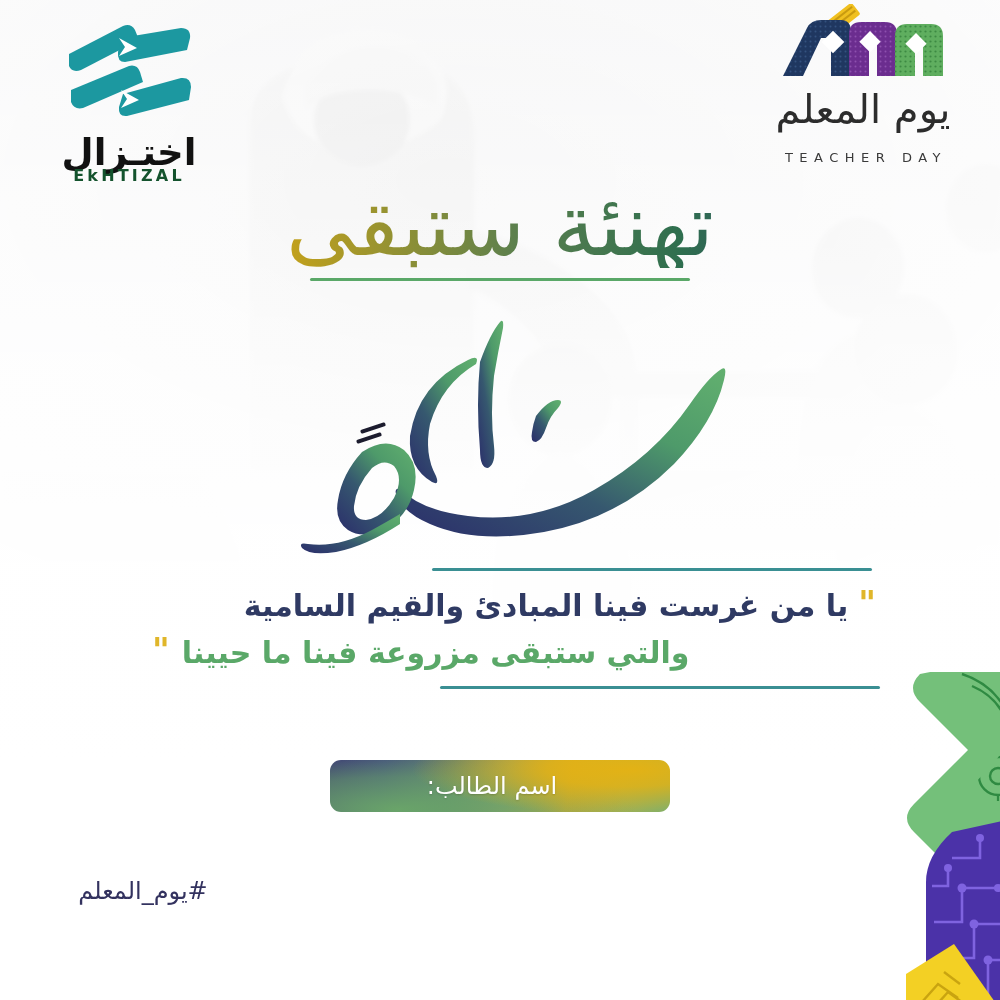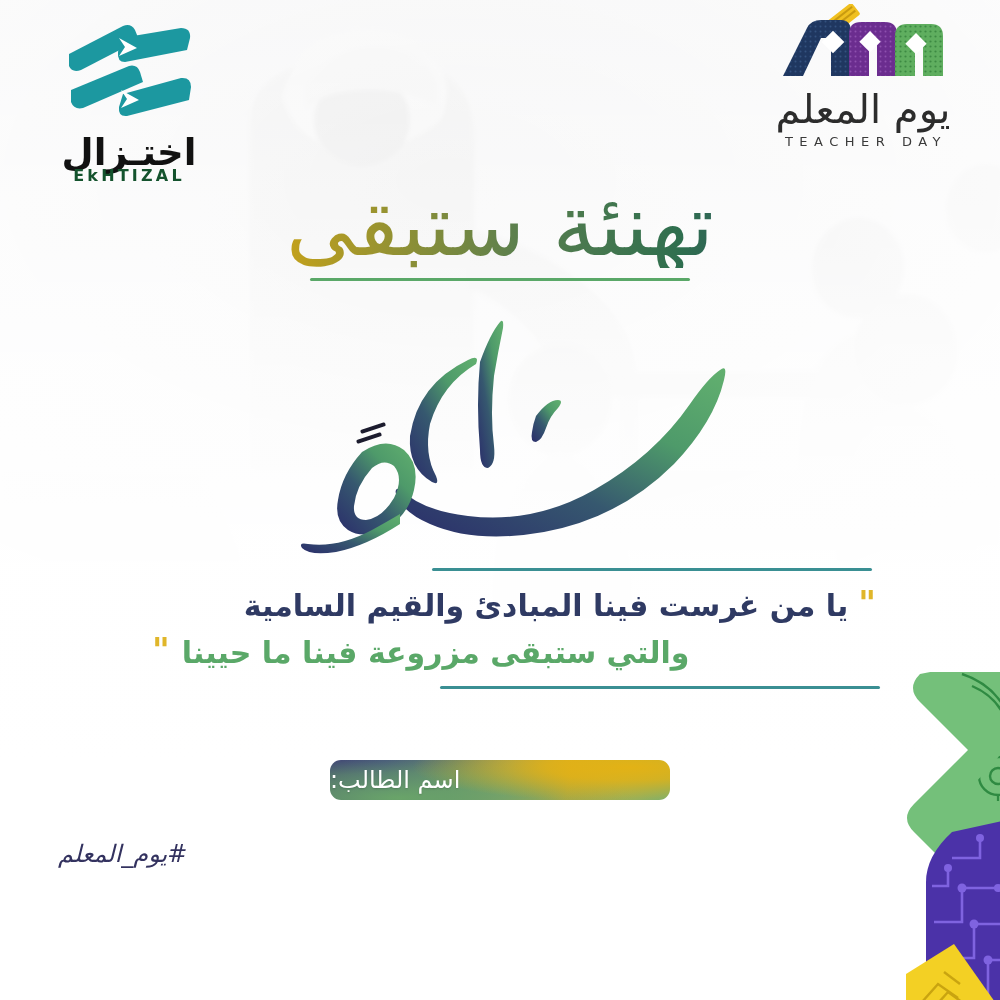--- a/index.html
+++ b/index.html
@@ -87,21 +87,21 @@
     color: #2c2c2c;
     line-height: 1.05;
     direction: rtl;
     margin-top: 2px;
   }
   .teacherday .lat {
     font-size: 13px;
     color: #3a3a3a;
     letter-spacing: 6.5px;
     direction: ltr;
-    margin-top: 4px;
+    margin-top: 20px;
     padding-left: 6px;
   }
 
   
   .title-block {
     position: absolute;
     left: 0; right: 0;
     top: 182px;
     text-align: center;
     z-index: 5;
@@ -187,52 +187,51 @@
     top: 760px;
     z-index: 5;
     display: flex;
     flex-direction: column;
     align-items: center;
     gap: 14px;
   }
   .field-bar {
     position: relative;
     width: 340px;
-    height: 40px;
+    height: 52px;
     border-radius: 11px;
     overflow: hidden;
     display: flex;
     align-items: center;
-    justify-content: flex-end;
+    justify-content: center;
     direction: rtl;
     background:
       radial-gradient(110% 150% at 88% 18%, rgba(228,178,20,0.98) 0%, rgba(228,178,20,0.82) 22%, rgba(228,178,20,0.0) 58%),
       radial-gradient(90% 140% at 20% 95%, rgba(107,168,104,0.95) 0%, rgba(107,168,104,0.55) 45%, rgba(107,168,104,0.0) 78%),
       linear-gradient(100deg, #3c3a76 0%, #44507e 16%, #5d7a72 36%, #88996a 52%, #c9a932 70%, #9ab05a 86%, #7ab06f 100%);
   }
   .field-label {
     color: #ffffff;
     font-size: 24px;
     font-weight: 400;
     padding-right: 16px;
     letter-spacing: 0.4px;
     text-shadow: 0 1px 2px rgba(0,0,0,0.16);
     white-space: nowrap;
   }
 
   
   .hashtags {
     position: absolute;
     left: 58px;
-    top: 838px;
+    top: 875px;
     z-index: 5;
     direction: rtl;
-    text-align: left;
+    text-align: center;
     width: 170px;
-    font-style: italic;
   }
   .hashtags div {
     color: #33325f;
     font-size: 24px;
     font-weight: 400;
     line-height: 1.38;
     white-space: nowrap;
   }
 
   

